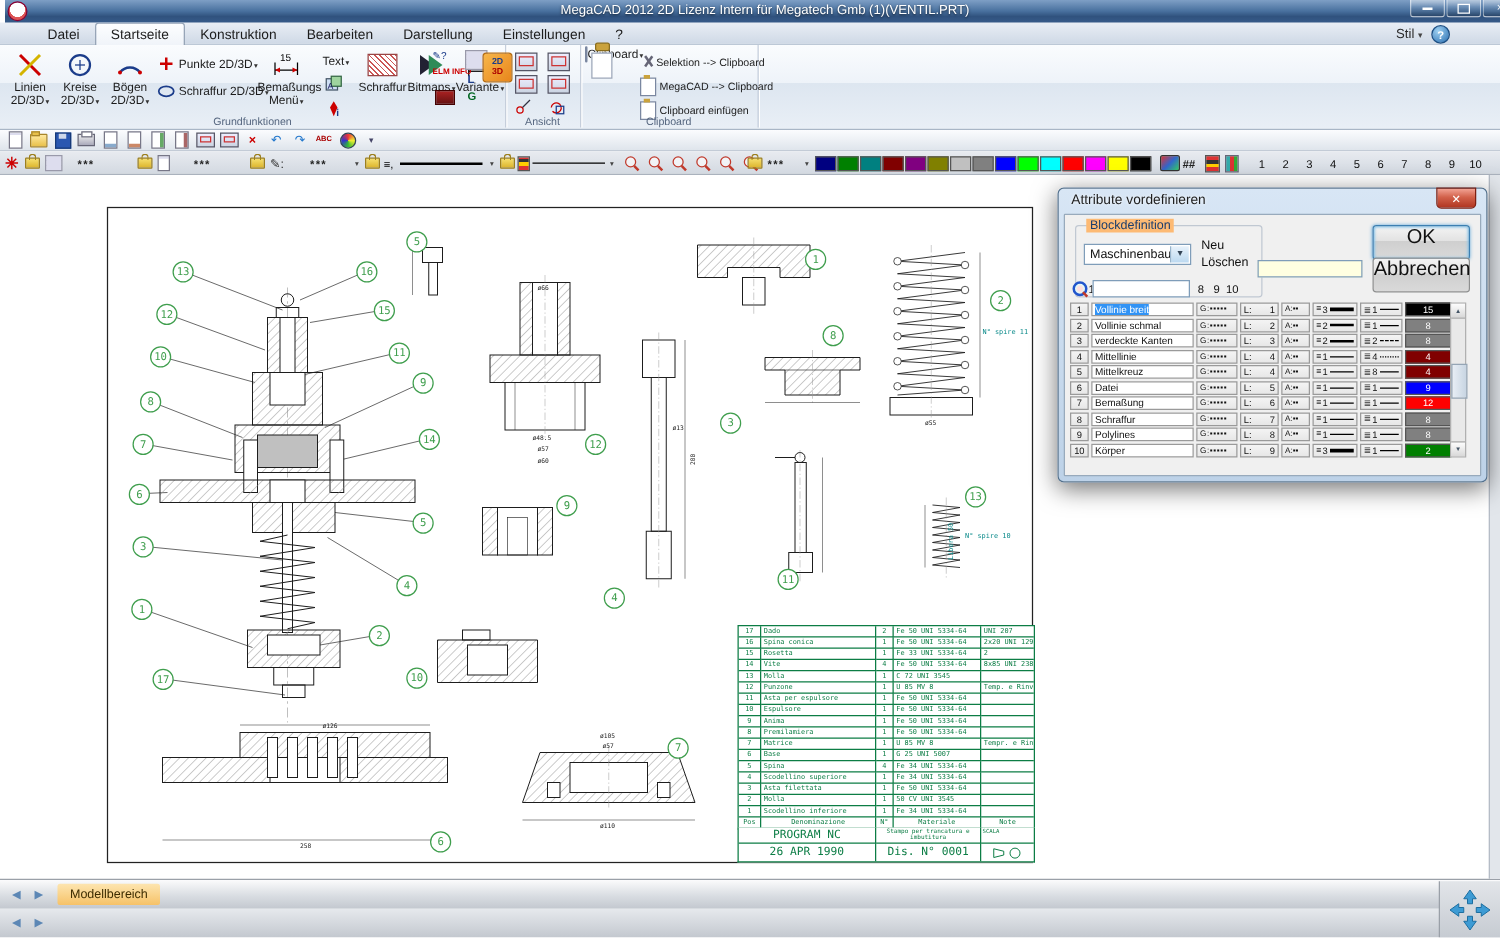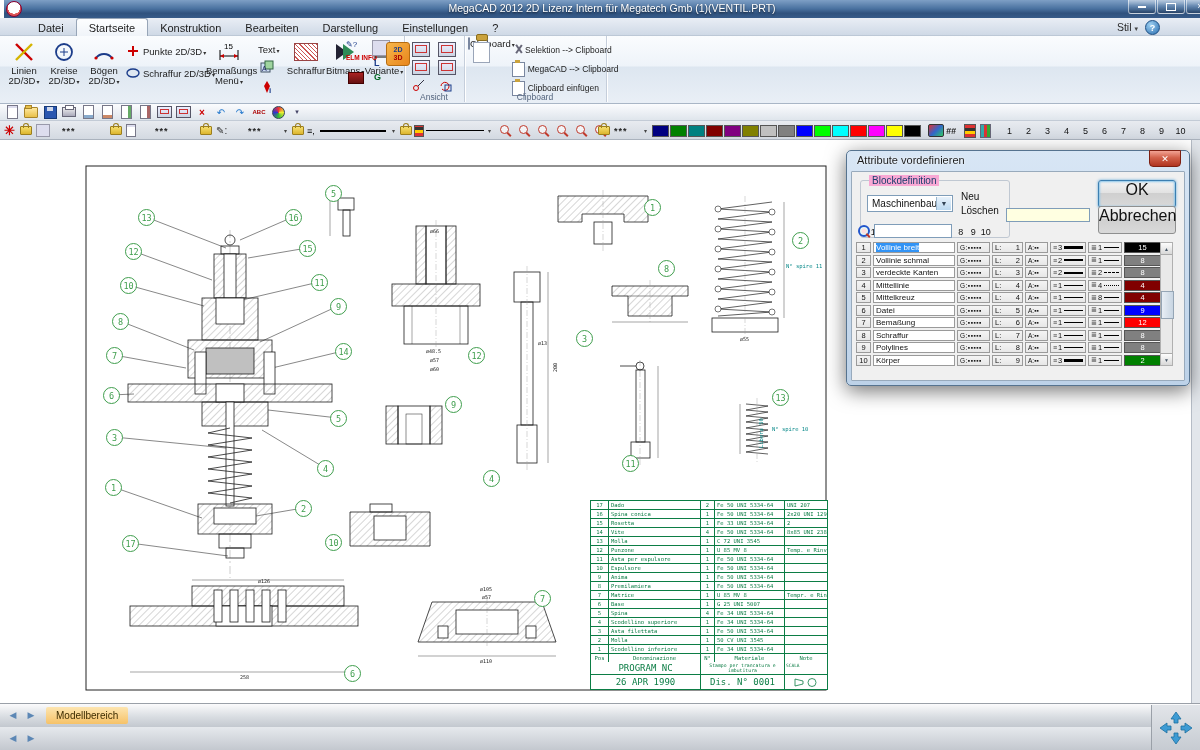--- a/index.html
+++ b/index.html
@@ -132,21 +132,21 @@
   
   #dialog{position:absolute;left:846px;top:150px;width:344px;height:236px;z-index:10;
     background:linear-gradient(180deg,#d8e6f5,#bdd2e8);border:1px solid #56738f;border-radius:5px;
     box-shadow:0 5px 20px rgba(0,0,0,.55);box-sizing:border-box}
   #dlg-title{position:absolute;left:10px;top:3px;font-size:11px;color:#1c1c1c;text-shadow:0 0 3px #fff}
   #dlg-close{position:absolute;right:8px;top:-1px;width:30px;height:15px;border-radius:0 0 4px 4px;
     background:linear-gradient(180deg,#f2a394,#d2614a 45%,#b03521);border:1px solid #7e2012;color:#fff;
     font-size:9px;display:flex;align-items:center;justify-content:center}
   #dlg-client{position:absolute;left:4px;right:4px;top:20px;bottom:4px;background:#f0f0f0;border:1px solid #98aabc;border-radius:1px}
   .group{position:absolute;border:1px solid #c0c8d2;border-radius:3px}
-  .group-label{position:absolute;top:-6px;left:8px;background:#f9a8d4;padding:0 3px;font-size:10px;color:#1a3d6d}
+  .group-label{position:absolute;top:-6px;left:8px;background:#fdba74;padding:0 3px;font-size:10px;color:#1a3d6d}
   .combo{position:absolute;height:17px;background:#fff;border:1px solid #7f9db9;font-size:10px;color:#111;
     display:flex;align-items:center;padding-left:4px;box-sizing:border-box}
   .combo .arrow{position:absolute;right:1px;top:1px;bottom:1px;width:14px;
     background:linear-gradient(180deg,#e8f2fb,#bcd9f0);border-left:1px solid #9ab6cd;display:flex;align-items:center;justify-content:center;font-size:7px;color:#345}
   .dlbl{position:absolute;font-size:10px;color:#111}
   .dlgnum{width:12.5px;text-align:center;font-size:9px;color:#111;display:inline-block}
   .ybox{position:absolute;background:#ffffe1;border:1px solid #7f9db9;box-sizing:border-box}
   .btn{position:absolute;width:78px;height:28px;font-size:16px;color:#111;text-align:center;line-height:18px;
     background:linear-gradient(180deg,#f4f4f4,#e2e2e2 45%,#cfcfcf 46%,#d9d9d9);border:1px solid #8e8f8f;border-radius:3px;box-sizing:border-box}
   .btn.def{border:1px solid #3c7fb1;box-shadow:0 0 2px 1px #8cc6ea inset, 0 0 3px #5ea6d8}
@@ -302,20 +302,21 @@
     <div class="rbig" style="left:364px;width:40px">
       <svg class="ricon" viewBox="0 0 24 24">
           <line x1="3" y1="17" x2="21" y2="17" stroke="#000"></line>
           <line x1="3" y1="12" x2="3" y2="21" stroke="#000"></line>
           <line x1="21" y1="12" x2="21" y2="21" stroke="#000"></line>
           <text x="8" y="11" font-size="10" fill="#c00" font-weight="bold">?</text>
         </svg>
       <span class="dd">Variante</span>
     </div>
 
+    <div class="rg-label">Grundfunktionen</div>
   </div>
 
   <div class="rgroup" style="left:404px;width:60px">
     <div class="rsmall" style="left:8px;top:4px">
         <span class="monico"></span>
       </div>
     <div class="rsmall" style="left:34px;top:4px">
         <span class="monico"></span>
       </div>
     <div class="rsmall" style="left:8px;top:22px">

